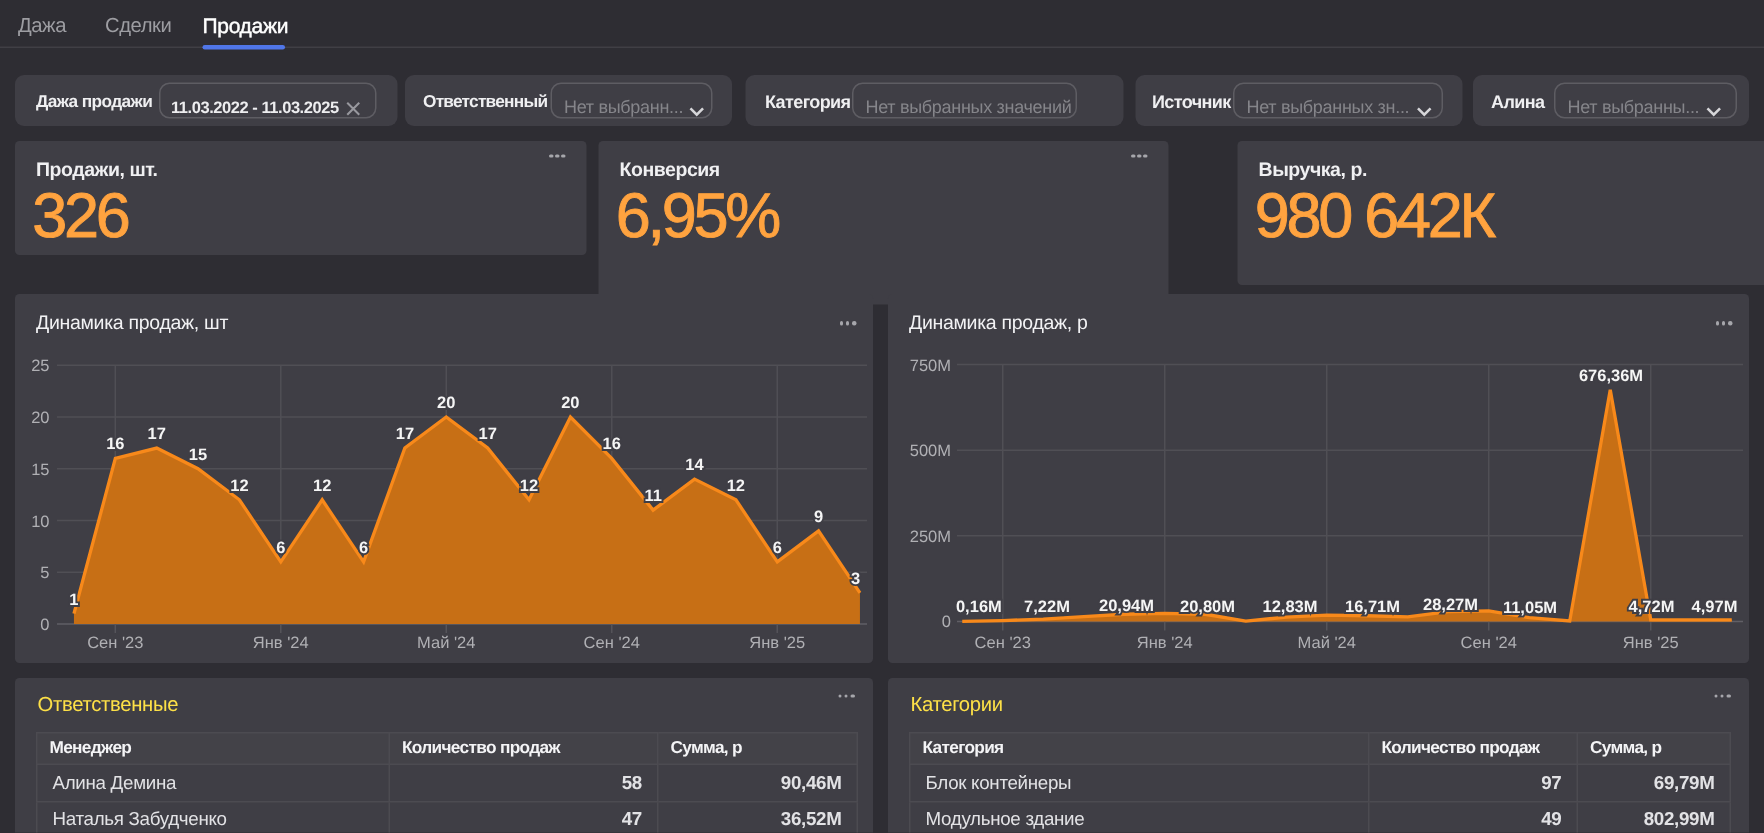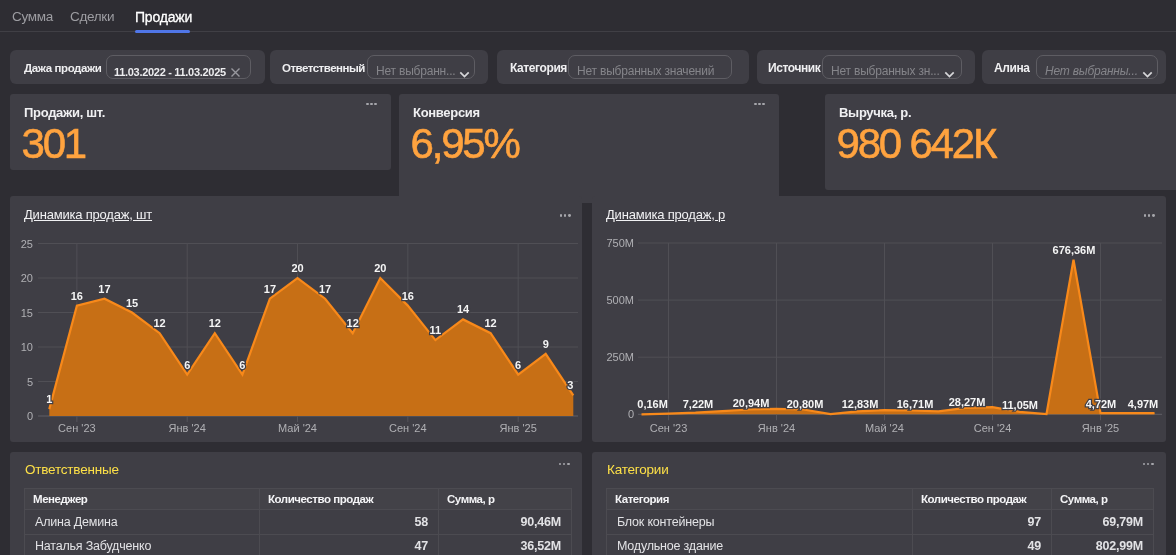--- a/index.html
+++ b/index.html
@@ -9,33 +9,33 @@
 .card { position:absolute; background:#3f3e45; border-radius:3px; }
 .dots { position:absolute; height:3px; font-size:0; white-space:nowrap; }
 .dots i { display:inline-block; width:2.8px; height:2.8px; border-radius:50%; background:#a6a6ab; margin-left:1.3px; vertical-align:top; }
 .dots i:first-child { margin-left:0; }
 .ftitle { font-weight:bold; font-size:12px; letter-spacing:-0.4px; color:#efeff1; }
 .fbox { position:absolute; border:1px solid #5e5d63; border-radius:7px; height:24px; top:5px; display:flex; align-items:flex-end; overflow:hidden; }
 .fgray { color:#85858a; font-size:12px; letter-spacing:-0.2px; }
 .chev { margin-left:auto; }
 .kpi-t { position:absolute; left:14px; top:11px; font-size:13px; letter-spacing:-0.3px; font-weight:bold; color:#f0f0f2; }
 .kpi-v { position:absolute; left:11.5px; top:29px; font-size:42px; color:#ffa33f; letter-spacing:-2.2px; line-height:1; -webkit-text-stroke:0.6px #ffa33f; }
-.ctitle { position:absolute; left:14px; top:11px; font-size:13px; letter-spacing:-0.2px; color:#f2f2f4;text-decoration:underline; }
+.ctitle { position:absolute; left:14px; top:11px; font-size:13px; letter-spacing:-0.2px; color:#f2f2f4; }
 .ttitle { position:absolute; left:15px; top:10px; font-size:13.5px; letter-spacing:-0.2px; color:#fde047; }
 table.dl { position:absolute; border-collapse:collapse; table-layout:fixed; font-size:12.5px; letter-spacing:-0.2px; color:#e2e2e5; }
 table.dl th, table.dl td { border:1px solid #4c4b51; padding:0 10px; height:24.5px; font-weight:normal; text-align:left; }
 table.dl th { font-weight:bold; color:#f4f4f6; background:#434248; font-size:11.5px; letter-spacing:-0.45px; padding:0 8px; height:21.5px; }
 table.dl td.num { text-align:right;font-weight:bold; }
 svg text { font-family:"Liberation Sans", sans-serif; }
 </style>
 </head>
 <body>
 
 <div class="abs" style="left:0; top:0; width:1176px; height:32px; border-bottom:1px solid #403f45;">
-  <span class="abs" style="left:12px; top:9px; font-size:13.5px; letter-spacing:-0.3px; color:#9d9da2;">Сумма</span>
+  <span class="abs" style="left:12px; top:9px; font-size:13.5px; letter-spacing:-0.3px; color:#9d9da2;">Дажа</span>
   <span class="abs" style="left:70px; top:9px; font-size:13.5px; letter-spacing:-0.3px; color:#9d9da2;">Сделки</span>
   <span class="abs" style="left:135px; top:9px; font-size:14px; letter-spacing:-0.2px; color:#ffffff; -webkit-text-stroke:0.3px #ffffff;">Продажи</span>
   <div class="abs" style="left:135px; top:30px; width:55px; height:2.5px; background:#5076e8; border-radius:2px;"></div>
 </div>
 
 <div class="card" style="left:10px; top:50px; width:255px; height:34px; border-radius:6px;">
   <span class="ftitle abs" style="left:14px; top:11.5px; font-size:11.5px; letter-spacing:-0.4px;">Дажа продажи</span>
   <div class="fbox" style="left:96px; width:145px;">
     <span style="font-size:11px; letter-spacing:-0.3px; font-weight:bold; color:#ededef; margin-left:7px; white-space:nowrap;">11.03.2022 - 11.03.2025</span>
     <svg class="chev" width="11" height="11" viewBox="0 0 11 11" style="margin-right:6px; margin-left:4px; flex:none;">
@@ -47,49 +47,49 @@
   <span class="ftitle abs" style="left:12px; top:11.5px; font-size:11.5px; letter-spacing:-0.5px;">Ответственный</span>
   <div class="fbox" style="left:97px; width:108px;">
     <span class="fgray" style="margin-left:8px; white-space:nowrap;">Нет выбранн...</span>
     <svg class="chev" width="11" height="7" viewBox="0 0 11 7" style="margin-right:6.5px; margin-left:4px; flex:none;">
         <path d="M1.3 1.3 L5.5 5.5 L9.7 1.3" stroke="#d6d6d9" stroke-width="1.7" fill="none"></path>
       </svg>
   </div>
 </div>
 <div class="card" style="left:497px; top:50px; width:252px; height:34px; border-radius:6px;">
   <span class="ftitle abs" style="left:13px; top:11px;">Категория</span>
-  <div class="fbox" style="left:71px; width:164px;gap:24px;">
+  <div class="fbox" style="left:71px; width:150px;gap:24px;">
     <span class="fgray" style="margin-left:8px; white-space:nowrap;">Нет выбранных значений</span>
     <svg class="chev" width="11" height="7" viewBox="0 0 11 7" style="margin-right:6.5px; margin-left:4px; flex:none;">
         <path d="M1.3 1.3 L5.5 5.5 L9.7 1.3" stroke="#d6d6d9" stroke-width="1.7" fill="none"></path>
       </svg>
   </div>
 </div>
 <div class="card" style="left:757px; top:50px; width:218px; height:34px; border-radius:6px;">
   <span class="ftitle abs" style="left:11px; top:11px;">Источник</span>
   <div class="fbox" style="left:65px; width:140px;">
     <span class="fgray" style="margin-left:8px; white-space:nowrap;">Нет выбранных зн...</span>
     <svg class="chev" width="11" height="7" viewBox="0 0 11 7" style="margin-right:6.5px; margin-left:4px; flex:none;">
         <path d="M1.3 1.3 L5.5 5.5 L9.7 1.3" stroke="#d6d6d9" stroke-width="1.7" fill="none"></path>
       </svg>
   </div>
 </div>
 <div class="card" style="left:982px; top:50px; width:184px; height:34px; border-radius:6px;">
   <span class="ftitle abs" style="left:12px; top:11px;">Алина</span>
   <div class="fbox" style="left:54px; width:122px;">
-    <span class="fgray" style="margin-left:8px; white-space:nowrap;font-style:italic;">Нет выбранны...</span>
+    <span class="fgray" style="margin-left:8px; white-space:nowrap;">Нет выбранны...</span>
     <svg class="chev" width="11" height="7" viewBox="0 0 11 7" style="margin-right:6.5px; margin-left:4px; flex:none;">
         <path d="M1.3 1.3 L5.5 5.5 L9.7 1.3" stroke="#d6d6d9" stroke-width="1.7" fill="none"></path>
       </svg>
   </div>
 </div>
 
 <div class="card" style="left:10px; top:94px; width:381px; height:76px;">
   <span class="kpi-t">Продажи, шт.</span>
-  <span class="kpi-v">301</span>
+  <span class="kpi-v">326</span>
   <span class="dots" style="right:14px; top:8.5px;"><i></i><i></i><i></i></span>
 </div>
 <div class="card" style="left:399px; top:94px; width:380px; height:109px;">
   <span class="kpi-t">Конверсия</span>
   <span class="kpi-v">6,95%</span>
   <span class="dots" style="right:14px; top:8.5px;"><i></i><i></i><i></i></span>
 </div>
 <div class="card" style="left:787px; top:94px; width:379px; height:96px;margin-left:38px;">
   <span class="kpi-t">Выручка, р.</span>
   <span class="kpi-v">980 642К</span>

